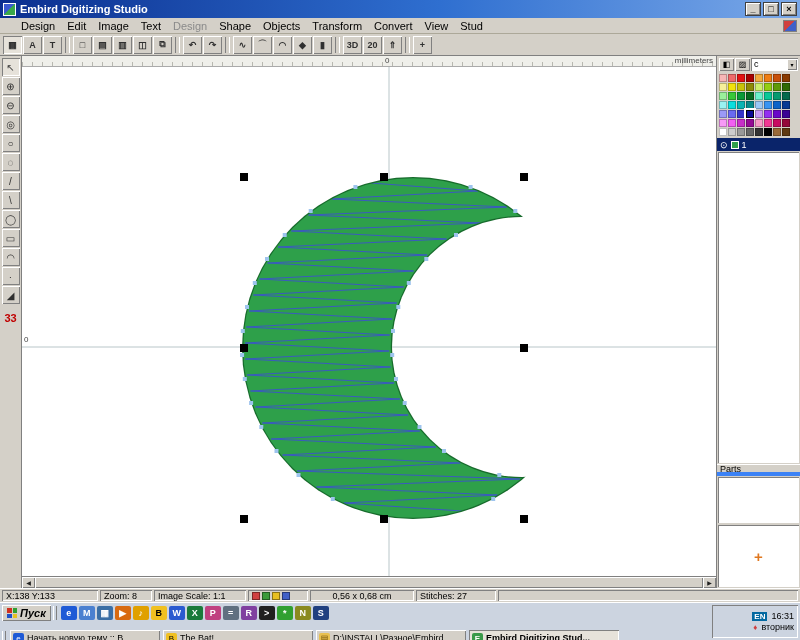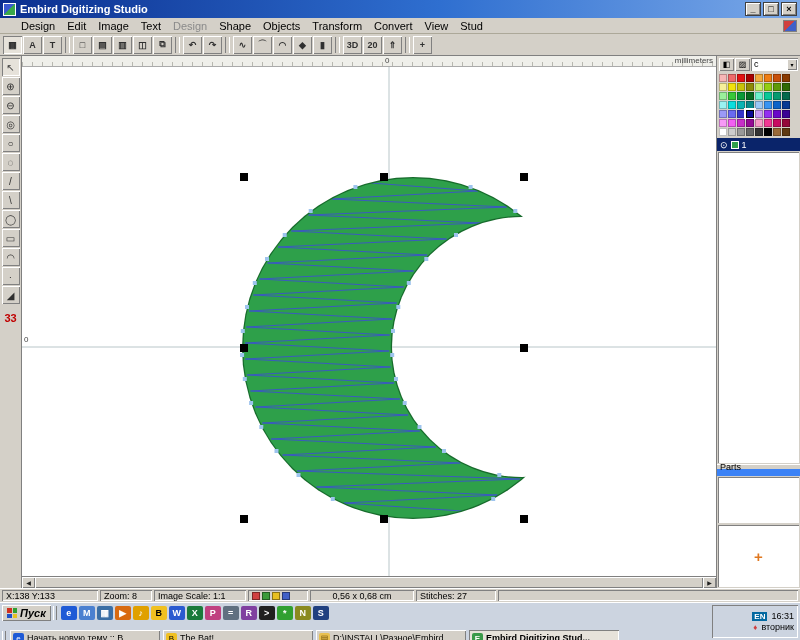--- a/index.html
+++ b/index.html
@@ -58,21 +58,21 @@
   .rp-controls { height:16px; flex:none; display:flex; align-items:center; gap:1px; padding:1px 2px; }
   .rp-btn { width:15px; height:13px; display:flex; align-items:center; justify-content:center; font-size:8px; }
   .rp-combo { flex:1; height:13px; background:#fff; display:flex; align-items:center; justify-content:space-between; padding:0 1px 0 3px; font-size:9px; box-shadow: inset 1px 1px 0 #808080, inset -1px -1px 0 #ffffff; }
   .rp-combo .arrow { width:10px; height:11px; background:#d4d0c8; display:flex; align-items:center; justify-content:center; font-size:6px; box-shadow: inset 1px 1px 0 #ffffff, inset -1px -1px 0 #808080; }
   .rp-palette { flex:none; display:grid; grid-template-columns:repeat(8,8px); gap:1px; padding:2px; }
   .pcell { width:8px; height:8px; border:1px solid rgba(0,0,0,.25); }
   .pcell.sel { outline:2px solid #ffffff; border:1px solid #000; }
   .rp-thread { height:13px; flex:none; background:#0a246a; color:#fff; display:flex; align-items:center; gap:3px; padding:0 3px; font-size:9px; }
   .rp-thread .sw { width:8px; height:8px; background:#2ea04a; border:1px solid #fff; }
   .rp-list { flex:1; background:#fff; margin:1px; box-shadow: inset 1px 1px 0 #808080, inset -1px -1px 0 #ffffff; min-height:0; }
-  .rp-parts { height:12px; flex:none; display:flex; align-items:center; padding-left:3px; font-size:9px; border-top:1px solid #fff; border-bottom:7px solid #3b82f6; }
+  .rp-parts { height:12px; flex:none; display:flex; align-items:center; padding-left:3px; font-size:9px; border-top:1px solid #fff; border-bottom:4px solid #3b82f6; }
   .rp-mid { height:46px; flex:none; background:#fff; margin:1px; box-shadow: inset 1px 1px 0 #808080, inset -1px -1px 0 #ffffff; }
   .rp-preview { height:62px; flex:none; background:#fff; margin:1px; box-shadow: inset 1px 1px 0 #808080, inset -1px -1px 0 #ffffff; display:flex; align-items:center; justify-content:center; }
   .hoop-cross { color:#e07820; font-size:15px; font-weight:bold; }
 
   
   .statusbar { height:14px; flex:none; display:flex; gap:2px; padding:1px 2px; background:#d4d0c8; border-top:1px solid #fff; font-size:9px; }
   .sseg { display:flex; align-items:center; padding:0 4px; white-space:nowrap; }
   .sicon { width:8px; height:8px; margin-right:2px; border:1px solid rgba(0,0,0,.4); }
   .sfill { flex:1; }
 

